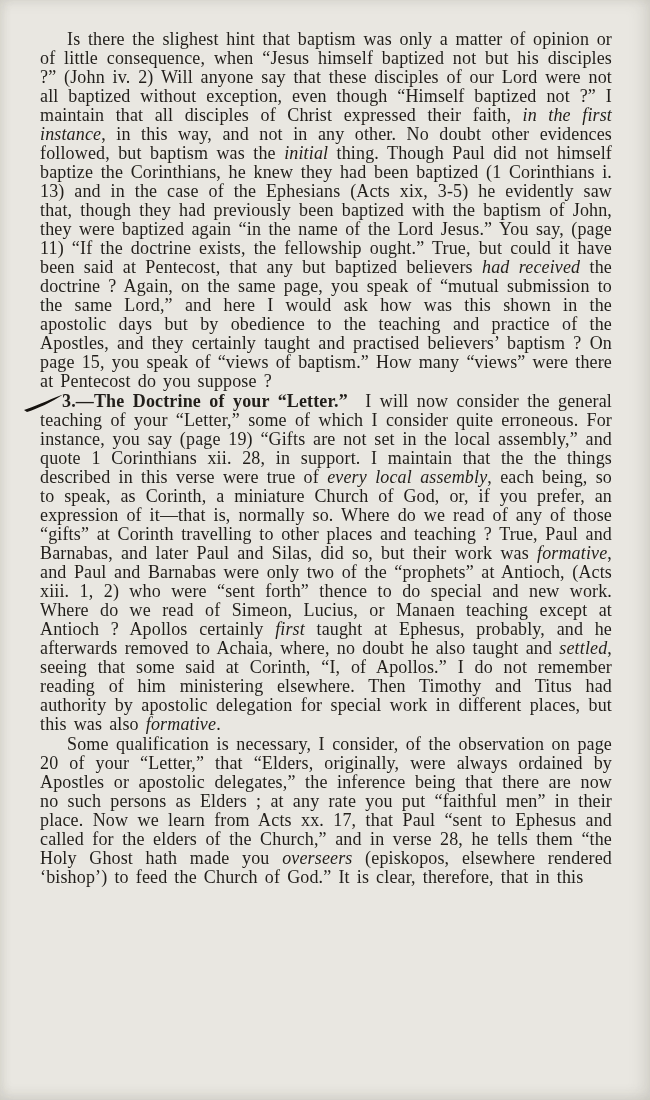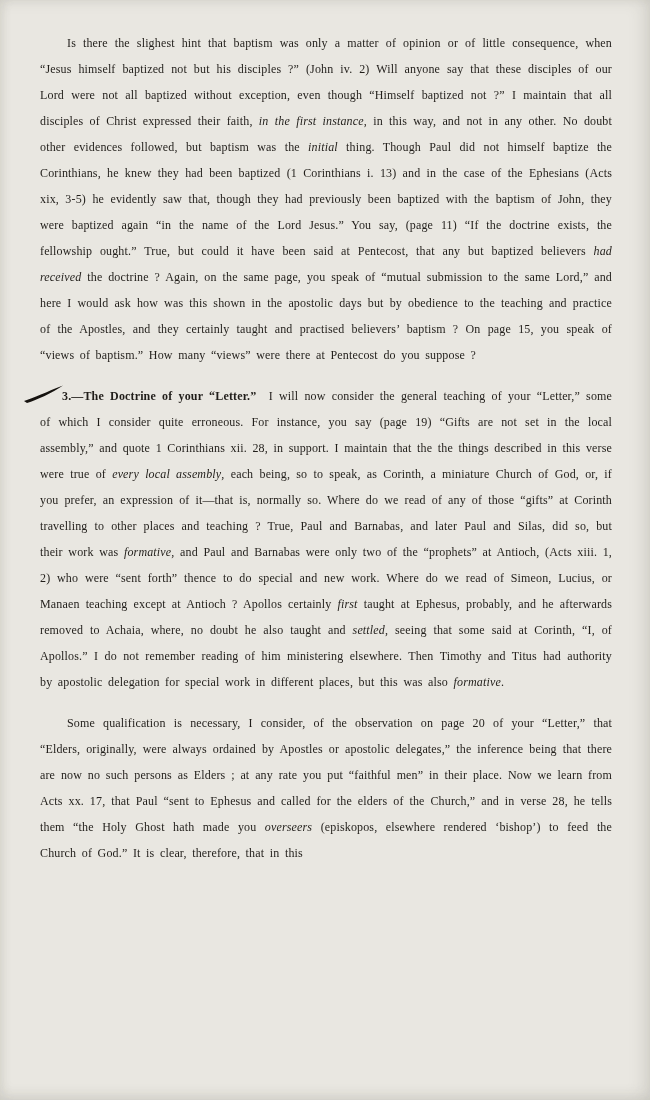--- a/index.html
+++ b/index.html
@@ -20,29 +20,29 @@
     overflow: hidden;
     color: var(--ink, #211e1a);
   }
   .text-block {
     position: absolute;
     left: 40px;
     top: 30px;
     width: 572px;
   }
   .para {
-    font-size: 12px;
-    line-height: 26px;
+    font-size: 18px;
+    line-height: 19px;
     text-align: justify;
     text-indent: 27px;
     letter-spacing: 0.15px;
     word-spacing: 2.4px;
     color: var(--ink, #211e1a);
   }
-  .para + .para { margin-top: 15px; }
+  .para + .para { margin-top: 1px; }
   .para-marked { position: relative; text-indent: 22px; }
   .seg-normal { font-style: normal; font-weight: normal; }
   .seg-italic { font-style: italic; }
   .seg-bold   { font-weight: bold; }
   .pen-mark {
     position: absolute;
     left: -16px;
     top: 2px;
     width: 40px;
     height: 18px;

